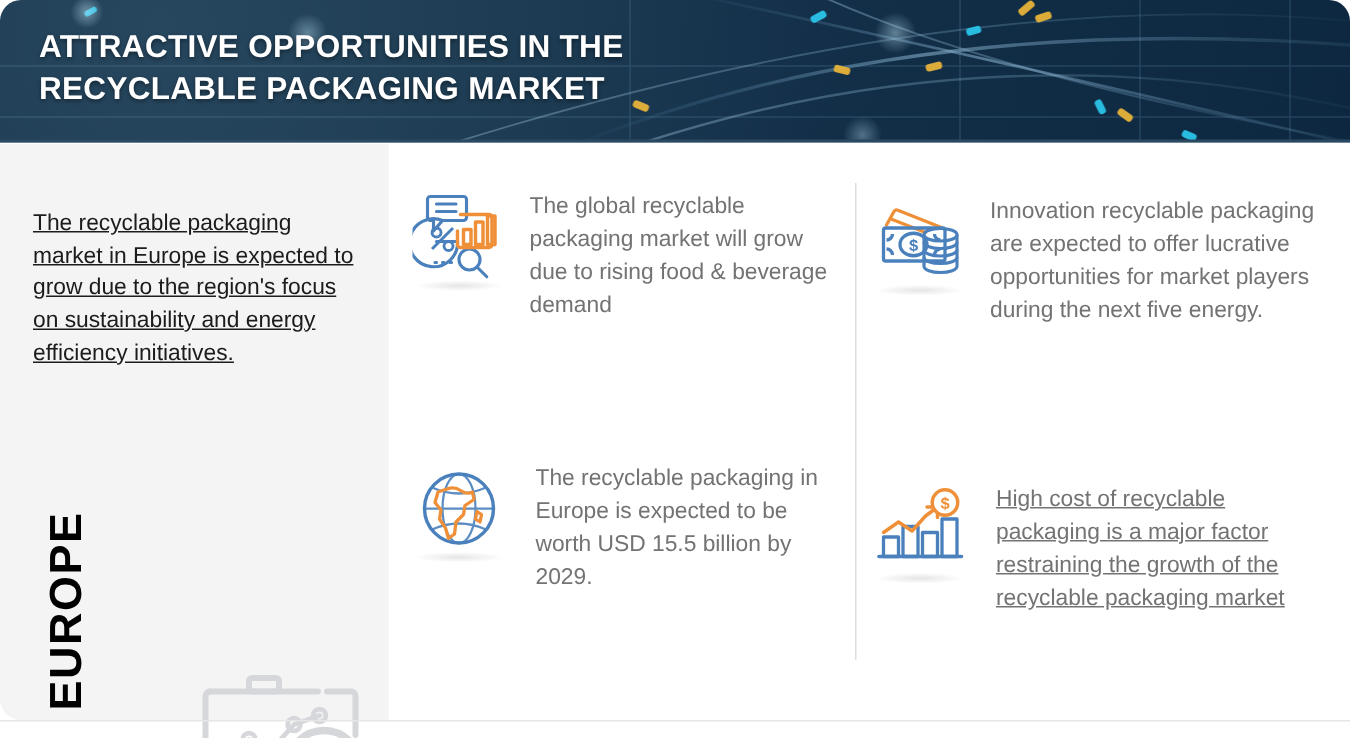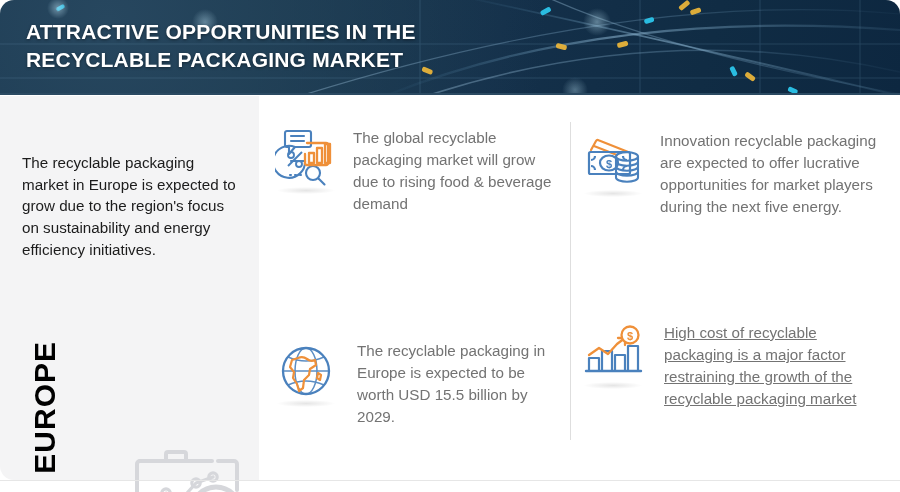--- a/index.html
+++ b/index.html
@@ -67,25 +67,26 @@
     left: 0;
     top: 96px;
     width: 259px;
     height: 384px;
     background: #f4f4f5;
     border-radius: 0 0 0 14px;
   }
   .left-intro {
     position: absolute;
     left: 22px;
-    top: 41px;
+    top: 27px;
     width: 218px;
     color: #1c1c1c;
     font-size: 15.2px;
     line-height: 1.42;
+    text-decoration: underline;
   }
   .europe-label {
     position: absolute;
     left: 28px;
     top: 245px;
     color: #000000;
     font-size: 30px;
     font-weight: bold;
     letter-spacing: 1px;
     writing-mode: vertical-rl;
@@ -152,21 +153,21 @@
     line-height: 1.45;
     padding-left: 16px;
   }
 
   .fact-1 { left: 275px; top: 127px; width: 285px; }
   .fact-1 .fact-text { width: 208px; }
 
   .fact-2 { left: 582px; top: 130px; width: 300px; }
   .fact-2 .fact-text { width: 222px; }
 
-  .fact-3 { left: 275px; top: 340px; width: 285px; }
+  .fact-3 { left: 275px; top: 308px; width: 285px; }
   .fact-3 .fact-text { width: 212px; padding-left: 20px; }
 
   .fact-4 { left: 582px; top: 322px; width: 300px; }
   .fact-4 .fact-text { width: 212px; padding-left: 20px; text-decoration: underline; }
 
   .bottom-rule {
     position: absolute;
     left: 0;
     top: 480px;
     width: 900px;

